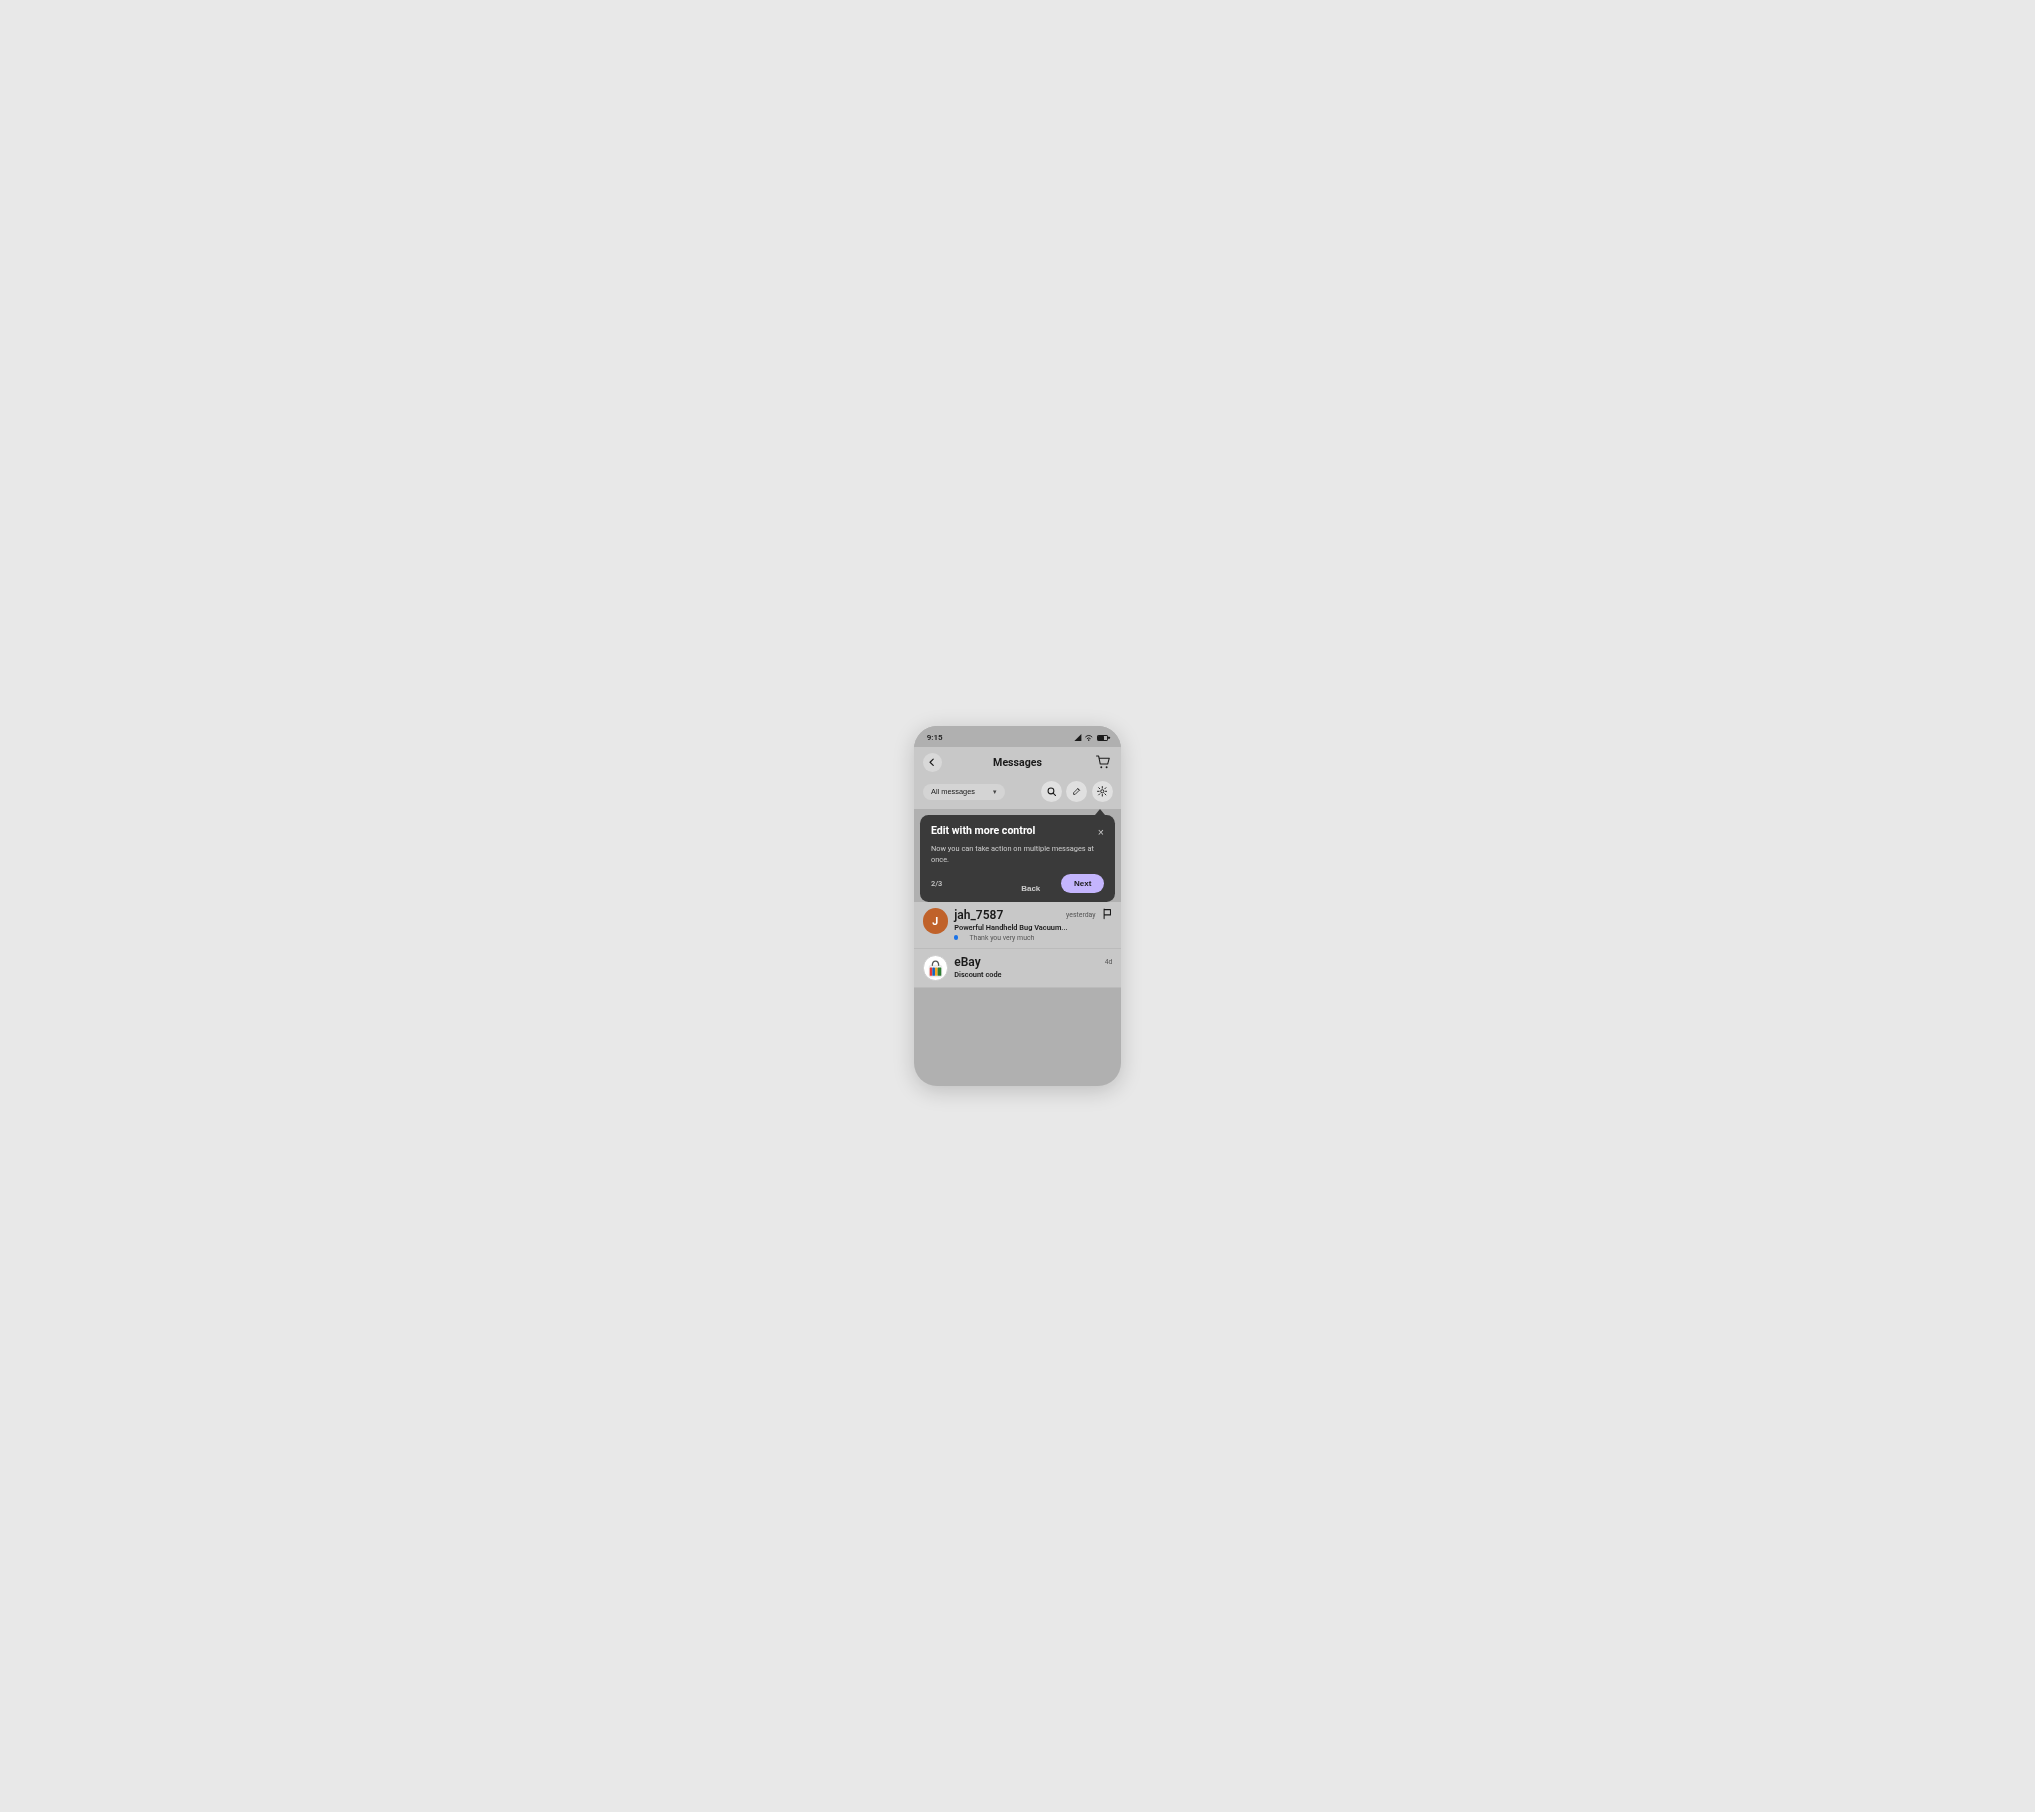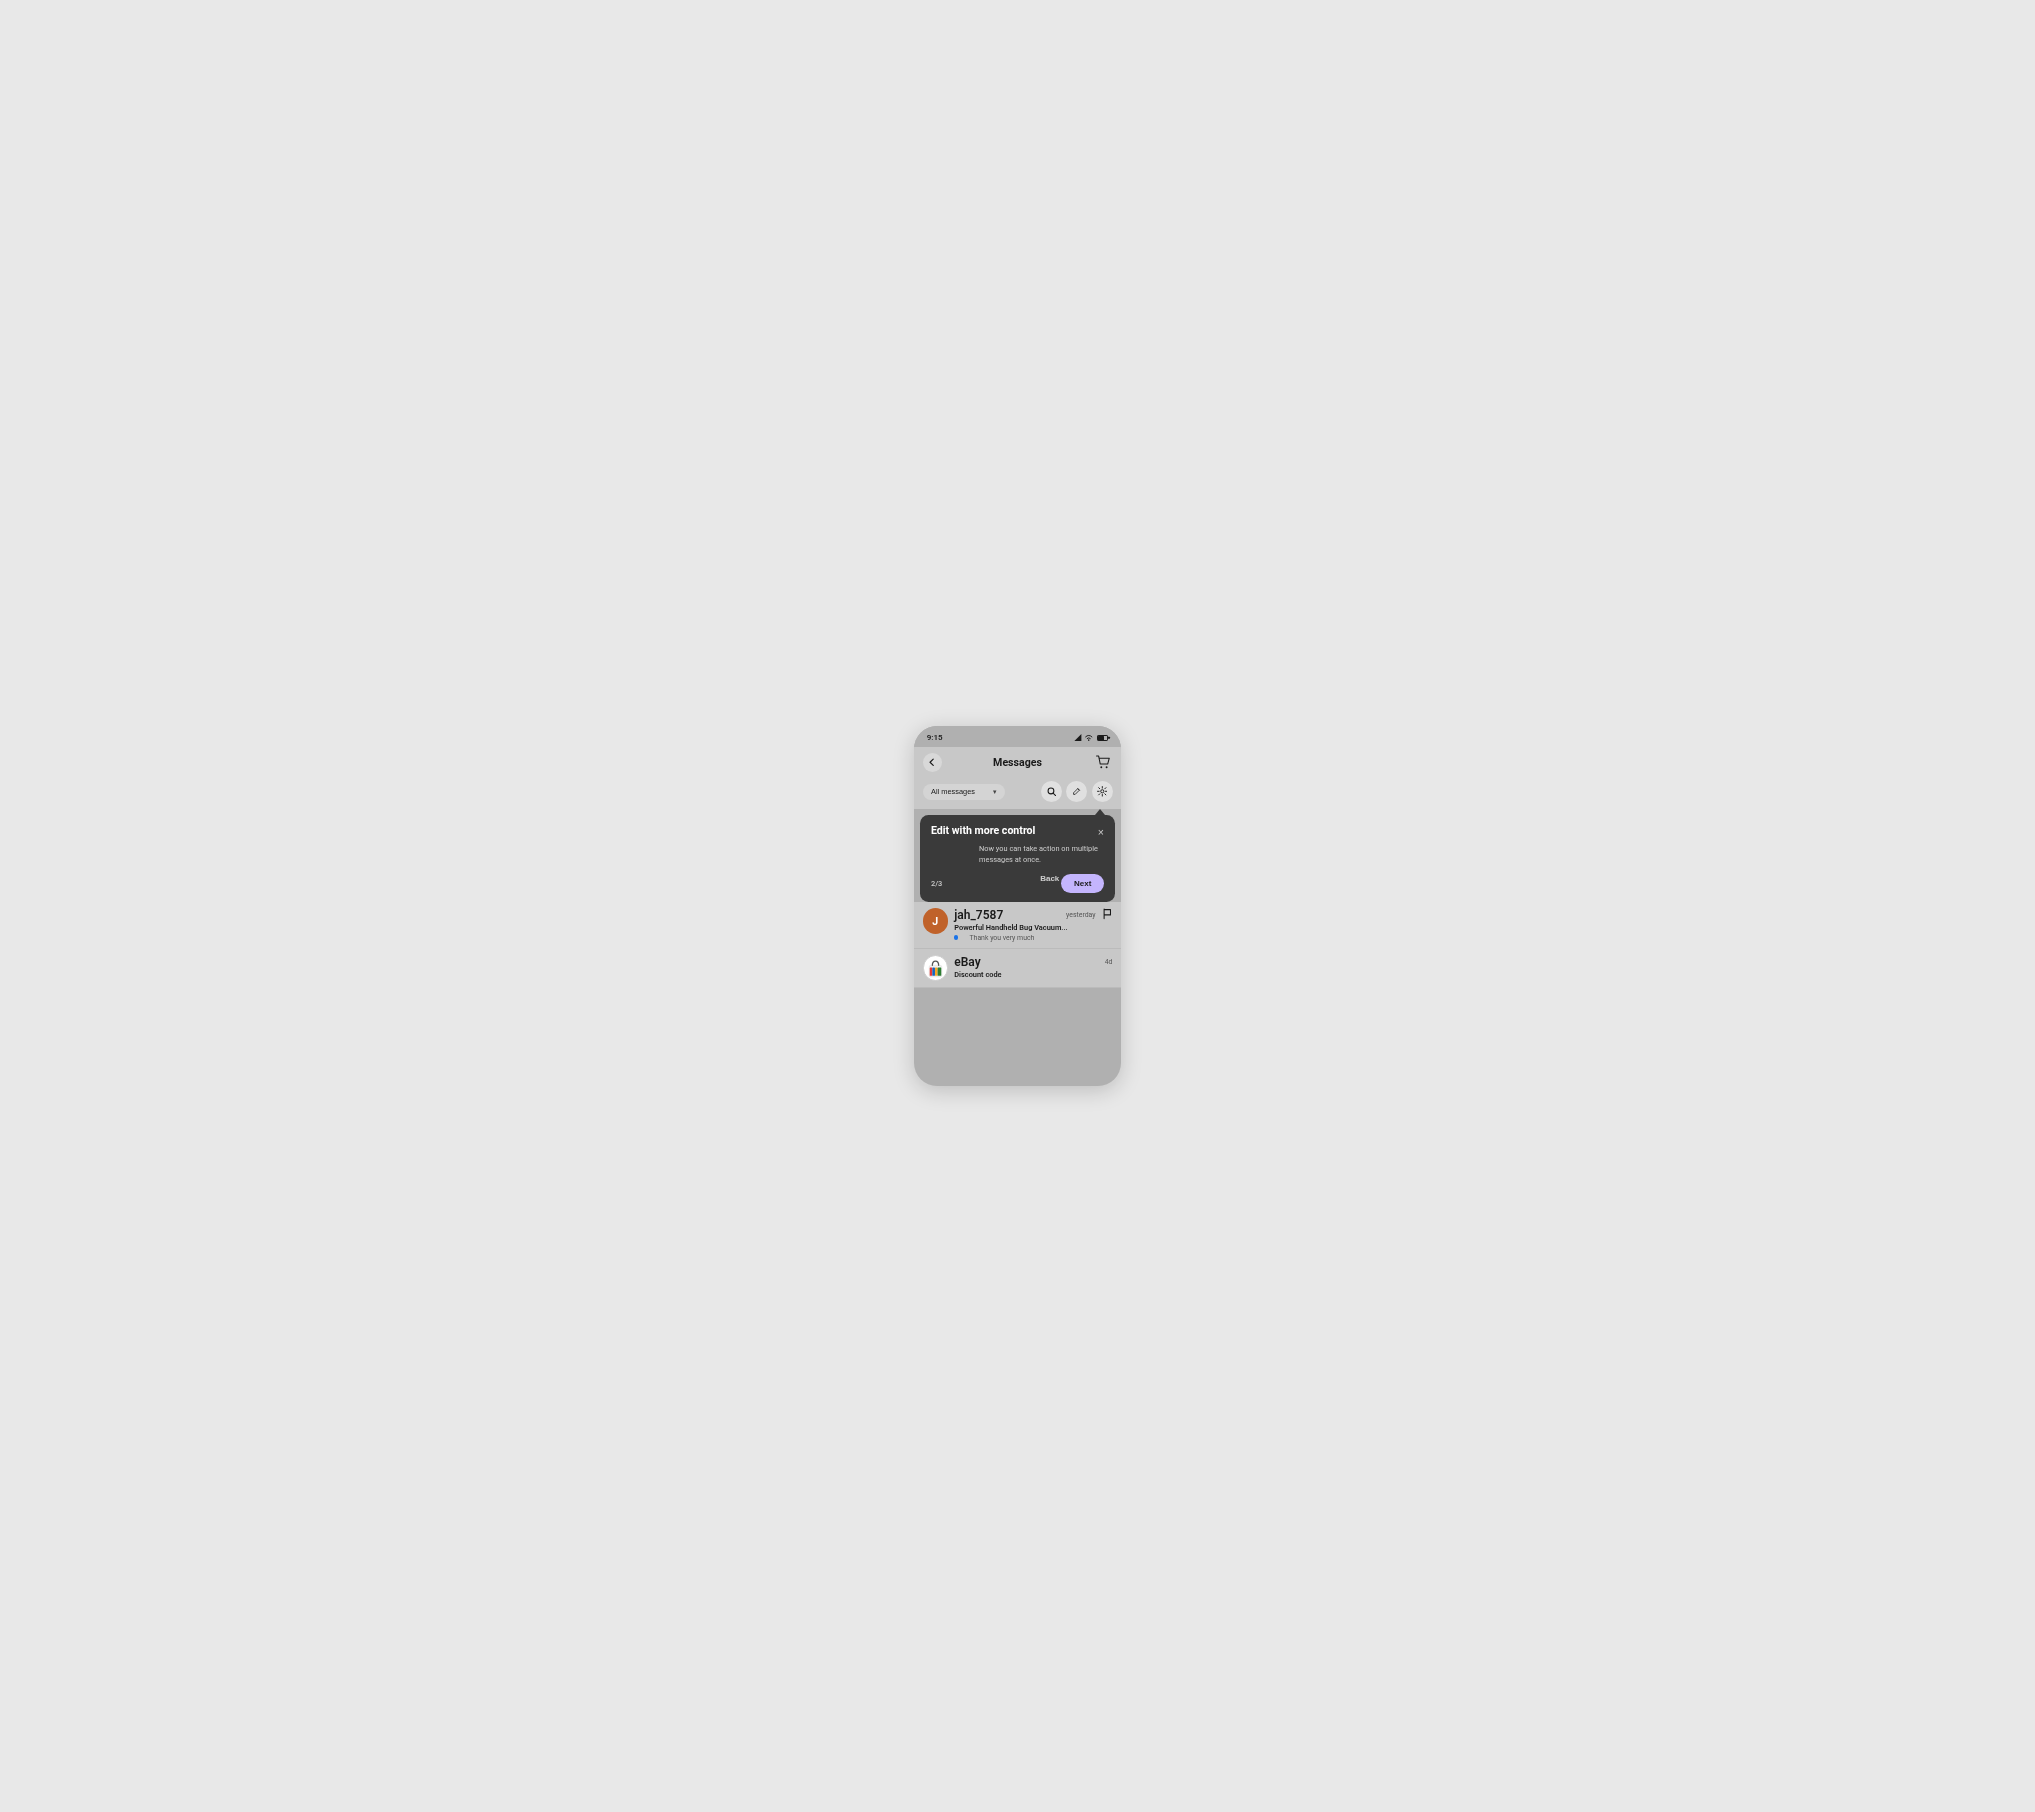--- a/index.html
+++ b/index.html
@@ -200,39 +200,38 @@
       line-height: 1;
       margin-left: 6.4px;
       margin-top: -1.1px;
     }
 
     .tooltip-desc {
       font-size: 7.4px;
       color: #cccccc;
       line-height: 1.5;
       margin-bottom: 8.5px;
-      margin-left: 48px;
     }
 
     .tooltip-footer {
       display: flex;
       align-items: center;
       justify-content: space-between;
     }
 
     .tooltip-step {
       font-size: 7.4px;
       color: #cccccc;
       font-weight: 500;
     }
 
     .tooltip-actions {
       display: flex;
-      align-items: flex-start;
-      gap: 2px;
+      align-items: flex-end;
+      gap: 21px;
     }
 
     .back-text-btn {
       background: none;
       border: none;
       color: #cccccc;
       font-size: 8px;
       font-weight: 600;
       cursor: pointer;
     }

